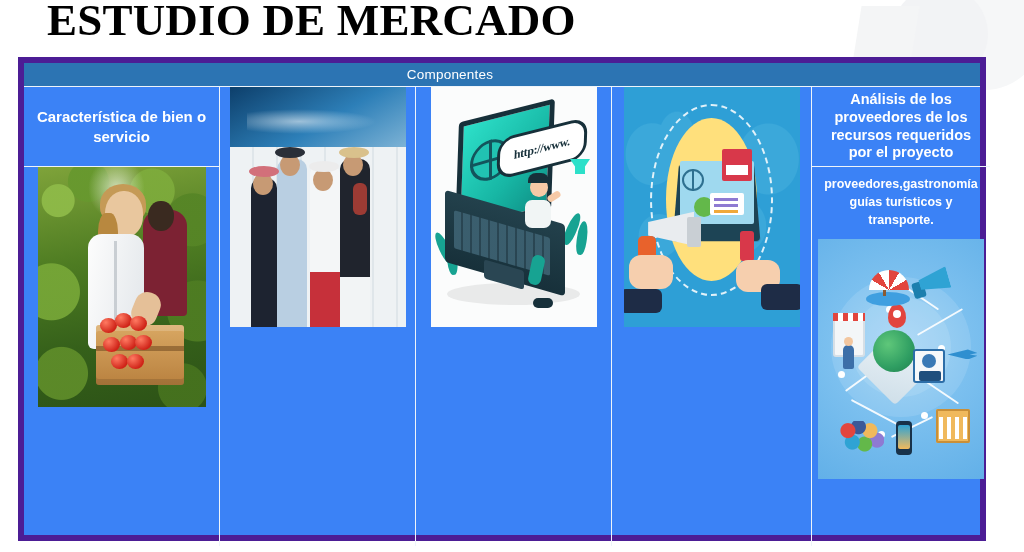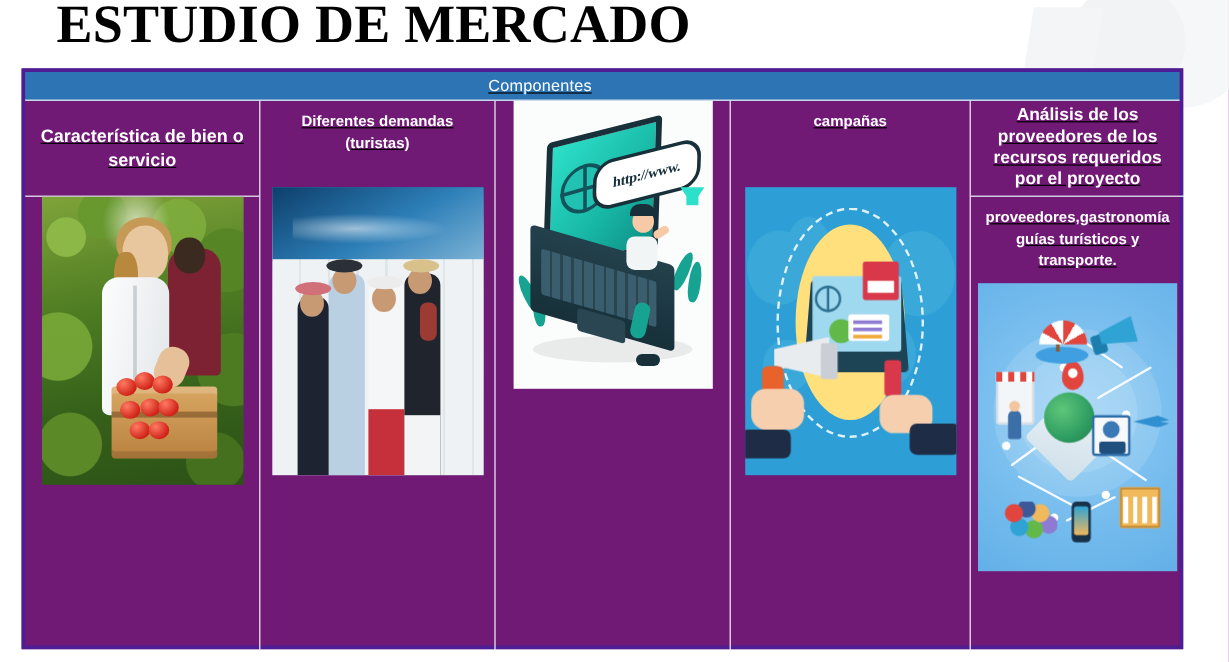--- a/index.html
+++ b/index.html
@@ -53,23 +53,22 @@
     white-space: nowrap;
   }
 
   
   .table-wrap {
     position: absolute;
     left: 18px;
     top: 57px;
     width: 968px;
     height: 484px;
-    background: #701a75;
-    border: 3px solid #4c1d95;
-    text-decoration: underline;
+    background: #3b82f6;
+    border: 6px solid #4c1d95;
   }
 
   .row-componentes {
     height: 24px;
     background: #2c74b3;
     border-bottom: 1px solid #eef4fa;
     display: flex;
     align-items: center;
     justify-content: center;
   }
@@ -383,21 +382,20 @@
           <div class="tom tm4"></div>
           <div class="tom tm5"></div>
           <div class="tom tm6"></div>
           <div class="tom tm7"></div>
           <div class="tom tm8"></div>
         </div>
       </div>
     </div>
 
     <div class="col">
-      <div class="col-desc">Diferentes demandas (turistas)</div>
       <div class="col-media">
         <div class="thumb w176 t2">
           <div class="mural"></div>
           <div class="wall"></div>
           <div class="p pa"></div>
           <div class="p pb"></div>
           <div class="p pc"></div>
           <div class="p pd"></div>
           <div class="pack"></div>
           <div class="hd ha"></div>
@@ -433,21 +431,20 @@
           <div class="man-body"></div>
           <div class="man-arm"></div>
           <div class="man-head"></div>
           <div class="man-hair"></div>
           <div class="man-shoe"></div>
         </div>
       </div>
     </div>
 
     <div class="col">
-      <div class="col-desc">campañas</div>
       <div class="col-media">
         <div class="thumb w176 t4">
           <div class="map"></div>
           <div class="ring"></div>
           <div class="oval"></div>
           <div class="tablet"></div>
           <div class="tscreen"></div>
           <div class="tglobe"></div>
           <div class="card-r"></div>
           <div class="pie"></div>

